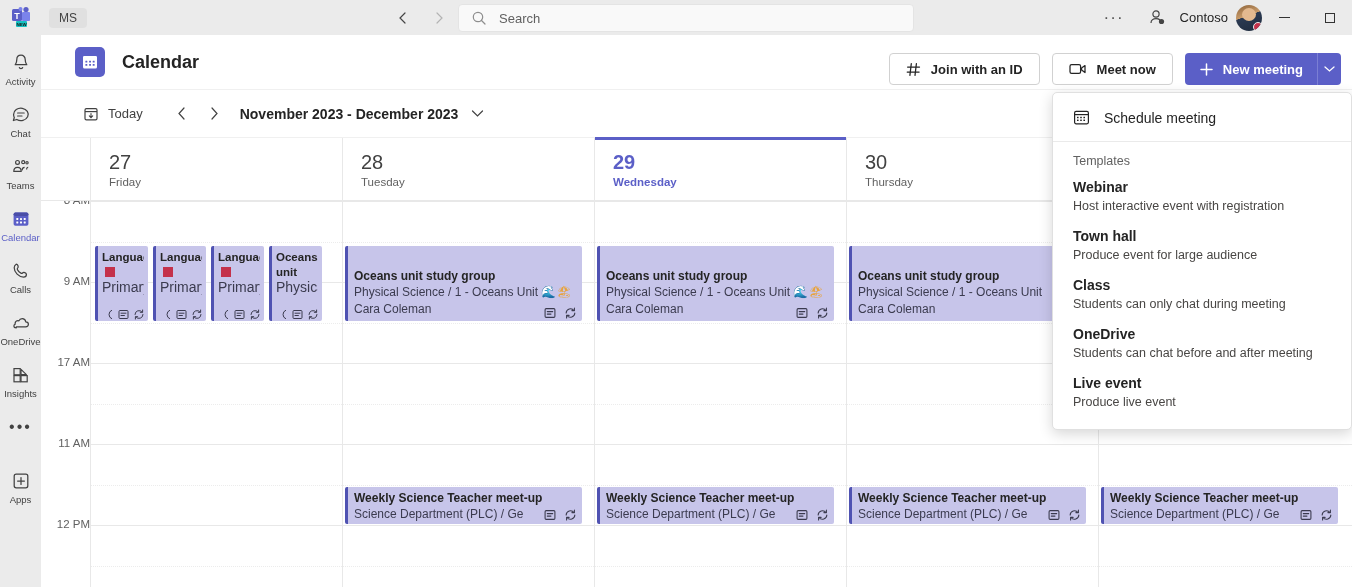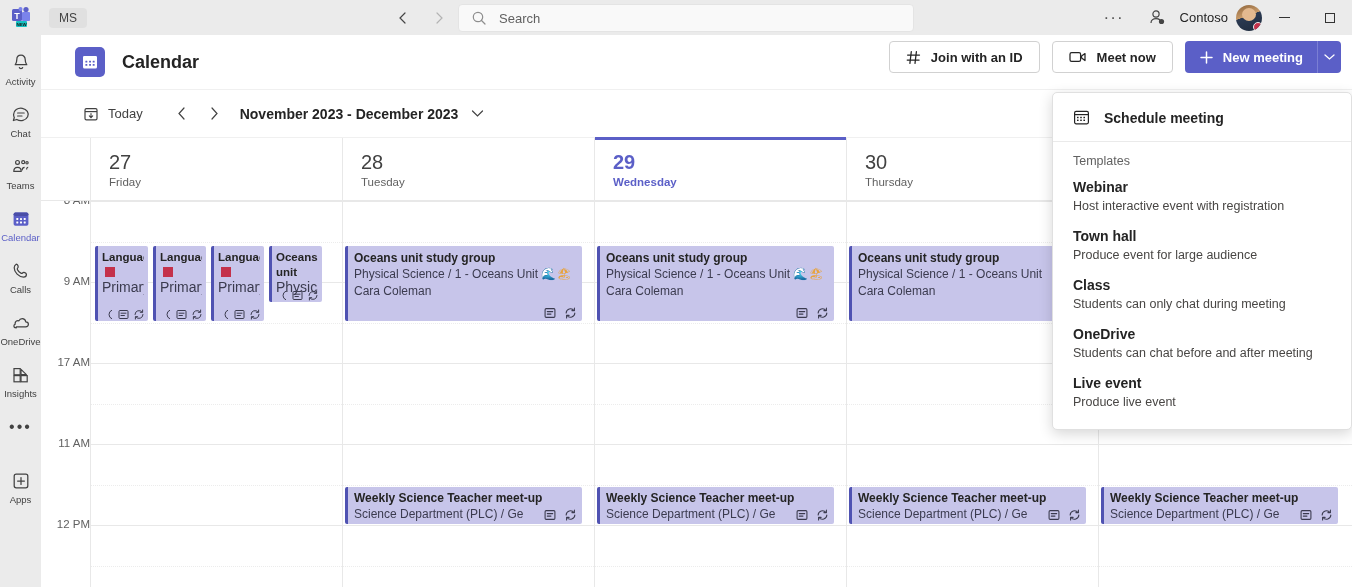--- a/index.html
+++ b/index.html
@@ -110,21 +110,21 @@
     display: flex; align-items: center;
     padding-left: 34px;
   }
   .cal-icon {
     width: 30px; height: 30px; border-radius: 5px;
     background: #5b5fc7;
     display: flex; align-items: center; justify-content: center;
   }
   .page-title { margin-left: 17px; font-size: 18px; font-weight: bold; color: #242424; }
   .hdr-actions {
-    position: absolute; right: 11px; top: 6px;
+    position: absolute; right: 11px; top: 18px;
     display: flex; align-items: center; gap: 12px;
   }
   .btn-outline {
     height: 32px; padding: 0 16px;
     background: #fff; border: 1px solid #d1d1d1; border-radius: 4px;
     display: flex; align-items: center; gap: 10px;
     font-size: 13px; font-weight: bold; color: #242424; cursor: pointer;
   }
   .btn-primary {
     height: 32px; padding: 0 14px;
@@ -217,21 +217,21 @@
     position: absolute; left: 49px; right: 0;
     border-top: 1px dotted #ececec;
   }
 
   
   .event {
     position: absolute;
     background: #c7c5ea;
     border-left: 3px solid #4f52b2;
     border-radius: 2px;
-    padding: 4px 6px 2px 6px;
+    padding: 22px 6px 2px 6px;
     overflow: hidden;
     cursor: pointer;
     color: #33344a;
   }
   .event .e-title {
     font-size: 12px; font-weight: bold; color: #242424;
     white-space: nowrap; overflow: hidden; line-height: 16px;
   }
   .event .e-sub {
     font-size: 12px; color: #3b3b4f;
@@ -264,21 +264,21 @@
     border: 1px solid #e0e0e0;
     border-radius: 5px;
     box-shadow: 0 4px 14px rgba(0,0,0,.16);
     padding: 8px 0 12px 0;
     z-index: 40;
   }
   .dd-item {
     display: flex; align-items: center; gap: 14px;
     padding: 8px 20px; cursor: pointer;
   }
-  .dd-item .dd-label { font-size: 14px; font-weight: bold; color: #242424; }
+  .dd-item .dd-label { font-size: 14px; font-weight: normal; color: #242424; }
   .dd-sep { height: 1px; background: #eaeaea; margin: 7px 0 4px 0; }
   .dd-section { font-size: 12.5px; color: #616161; padding: 8px 20px 4px 20px; }
   .dd-tmpl { padding: 5px 20px 6px 20px; cursor: pointer; }
   .dd-tmpl .t-name { font-size: 14px; font-weight: bold; color: #242424; line-height: 20px; }
   .dd-tmpl .t-desc { font-size: 12.5px; color: #484644; line-height: 18px; }
 </style>
 </head>
 <body>
 
 <div class="app">
@@ -585,21 +585,21 @@
                   <rect x="1" y="1.5" width="9" height="8" rx="1" stroke="#3b3b4f" stroke-width="1" fill="none"></rect>
                   <path d="M3 4.2h5M3 6.5h3.4" stroke="#3b3b4f" stroke-width="1" stroke-linecap="round"></path>
                 </svg>
               <svg width="12" height="11" viewBox="0 0 12 11">
                   <path d="M2 5.5a4 4 0 0 1 7.2-2.3M10 5.5a4 4 0 0 1-7.2 2.3" stroke="#3b3b4f" stroke-width="1" fill="none" stroke-linecap="round"></path>
                   <path d="M9.6 1v2.3H7.3M2.4 10V7.7h2.3" stroke="#3b3b4f" stroke-width="1" fill="none" stroke-linecap="round" stroke-linejoin="round"></path>
                 </svg>
             </div>
           </div>
 
-          <div class="event narrow" style="left:178px; top:45px; width:53px; height:56px;">
+          <div class="event narrow" style="left:178px; top:45px; width:53px; height:75px;">
             <div class="e-title">Oceans unit</div>
             <div class="e-sub">Physical</div>
             <div class="e-icons">
               <svg width="9" height="11" viewBox="0 0 9 11">
                   <path d="M7 1.2A4.6 4.6 0 0 0 7 9.8" stroke="#3b3b4f" stroke-width="1" fill="none"></path>
                 </svg>
               <svg width="11" height="11" viewBox="0 0 11 11">
                   <rect x="1" y="1.5" width="9" height="8" rx="1" stroke="#3b3b4f" stroke-width="1" fill="none"></rect>
                   <path d="M3 4.2h5M3 6.5h3.4" stroke="#3b3b4f" stroke-width="1" stroke-linecap="round"></path>
                 </svg>

